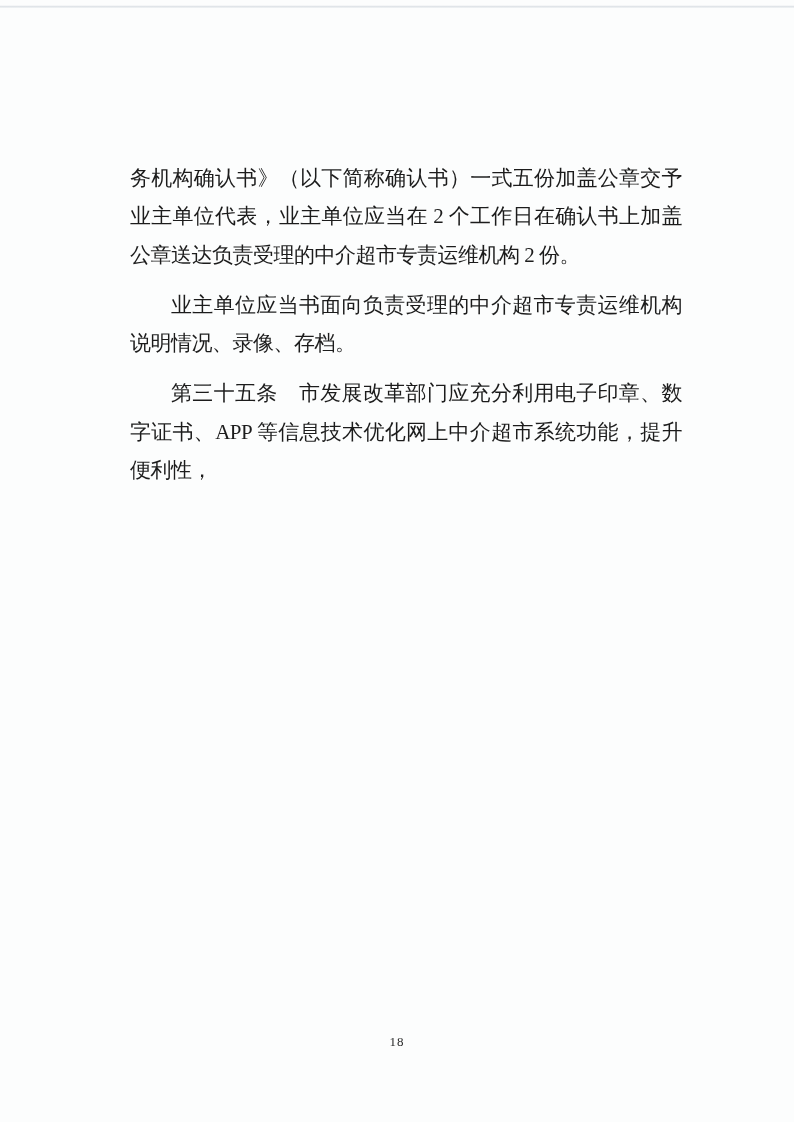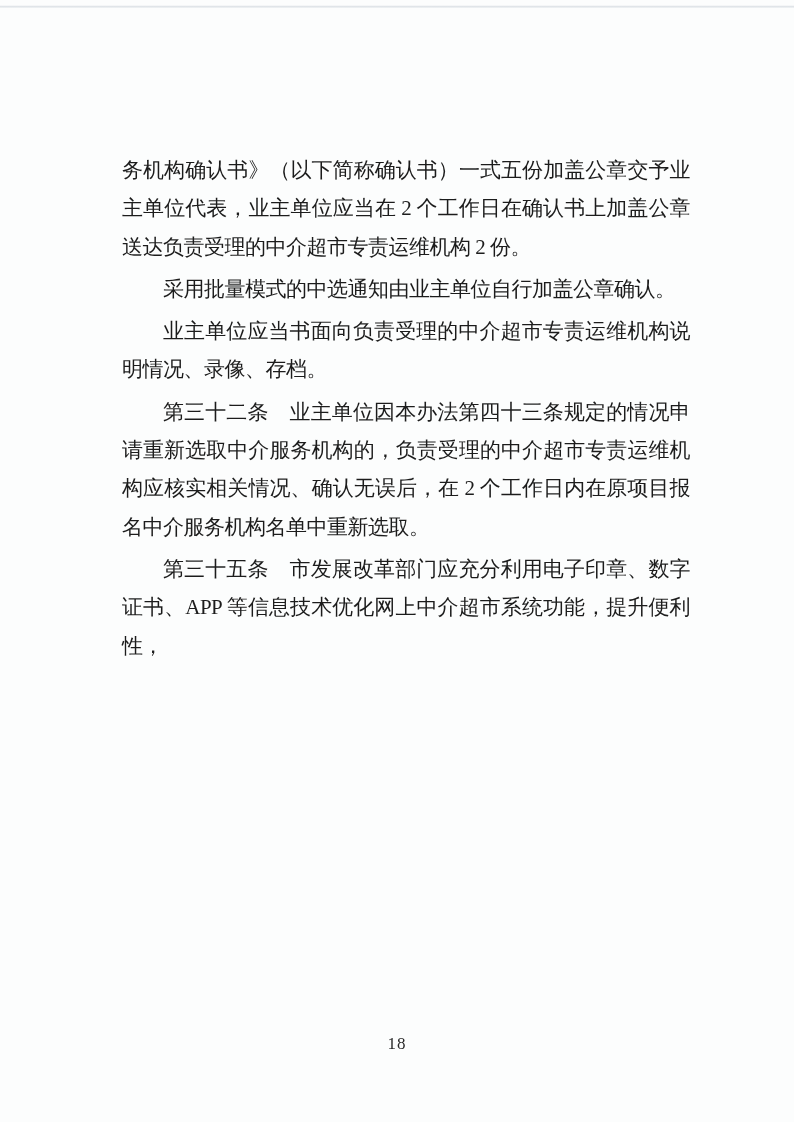--- a/index.html
+++ b/index.html
@@ -28,45 +28,43 @@
     left: 118px;
     top: 147px;
     width: 576px;
     color: #1c1c1c;
     font-size: 21px;
     letter-spacing: -0.5px;
     line-height: 38.3px;
     text-align: justify;
   }
   .para {
-    margin: 4px;
+    margin: 12px;
     text-indent: 0;
   }
   .para.indent {
     text-indent: 41px;
   }
   .page-number {
     position: absolute;
     top: 1034px;
     left: 0;
     width: 100%;
     text-align: center;
-    font-size: 17px;
+    font-size: 13px;
     letter-spacing: 1px;
     color: #2a2a2a;
   }
 </style>
 </head>
 <body>
 
 <div class="page">
   <div class="scan-edge-line"></div>
 
   <div class="content">
     <p class="para">务机构确认书》（以下简称确认书）一式五份加盖公章交予业主单位代表，业主单位应当在 2 个工作日在确认书上加盖公章送达负责受理的中介超市专责运维机构 2 份。</p>
-    <p class="para indent">采用批量模式的中选通知由业主单位自行加盖公章确认。</p>
     <p class="para indent">业主单位应当书面向负责受理的中介超市专责运维机构说明情况、录像、存档。</p>
-    <p class="para indent">第三十二条　业主单位因本办法第四十三条规定的情况申请重新选取中介服务机构的，负责受理的中介超市专责运维机构应核实相关情况、确认无误后，在 2 个工作日内在原项目报名中介服务机构名单中重新选取。</p>
     <p class="para indent">第三十五条　市发展改革部门应充分利用电子印章、数字证书、APP 等信息技术优化网上中介超市系统功能，提升便利性，</p>
   </div>
 
   <div class="page-number">18</div>
 </div>
 
 </body></html>

